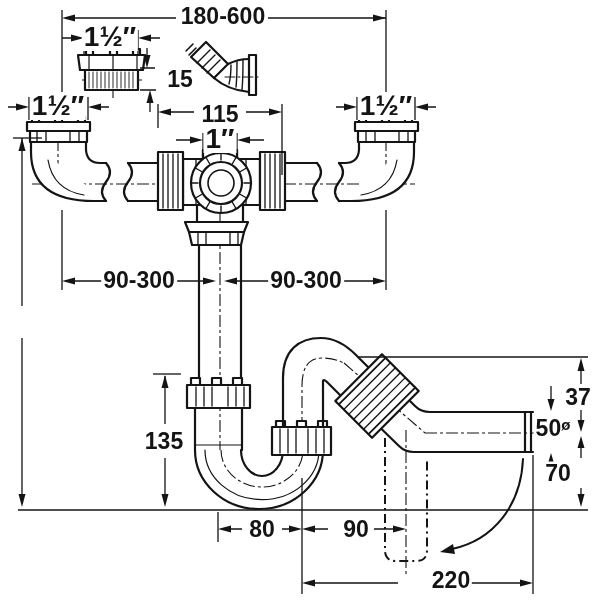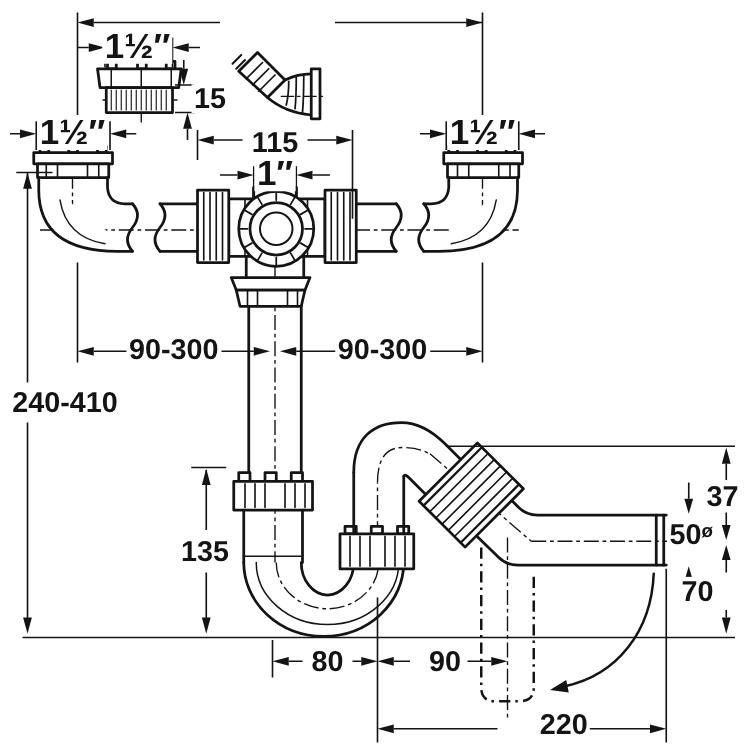--- a/index.html
+++ b/index.html
@@ -251,29 +251,29 @@
       <polygon points="581,436 577.5,448 584.5,448" fill="#141414" stroke="none"></polygon>
       <polygon points="581,507 577.5,494 584.5,494" fill="#141414" stroke="none"></polygon>
 
       <path d="M551,386 V399 M551,465 V478"></path>
       <polygon points="551,411 547.5,399 554.5,399" fill="#141414" stroke="none"></polygon>
       <polygon points="551,453 547.5,465 554.5,465" fill="#141414" stroke="none"></polygon>
     </g>
   </g>
 </svg>
 
+<div class="dim-label" style="left:223px;top:16px">180-600</div>
 <div class="dim-label small" style="left:110px;top:37px">1½″</div>
-<div class="dim-label" style="left:168px;top:79px">15</div>
+<div class="dim-label" style="left:180px;top:79px">15</div>
 <div class="dim-label small" style="left:58px;top:106px">1½″</div>
 <div class="dim-label small" style="left:386px;top:106px">1½″</div>
 <div class="dim-label" style="left:220px;top:114px">115</div>
 <div class="dim-label small" style="left:220px;top:139px">1″</div>
 <div class="dim-label" style="left:139px;top:280px">90-300</div>
 <div class="dim-label" style="left:306px;top:280px">90-300</div>
-<div class="dim-label" style="left:52px;top:322px">240-410</div>
 <div class="dim-label" style="left:164px;top:441px">135</div>
 <div class="dim-label" style="left:262px;top:529px">80</div>
 <div class="dim-label" style="left:356px;top:529px">90</div>
 <div class="dim-label" style="left:451px;top:580px">220</div>
 <div class="dim-label" style="left:578px;top:397px">37</div>
 <div class="dim-label" style="left:553px;top:428px"><span>50</span><span class="sup">ø</span></div>
 <div class="dim-label" style="left:558px;top:473px">70</div>
 
 </div>
 

